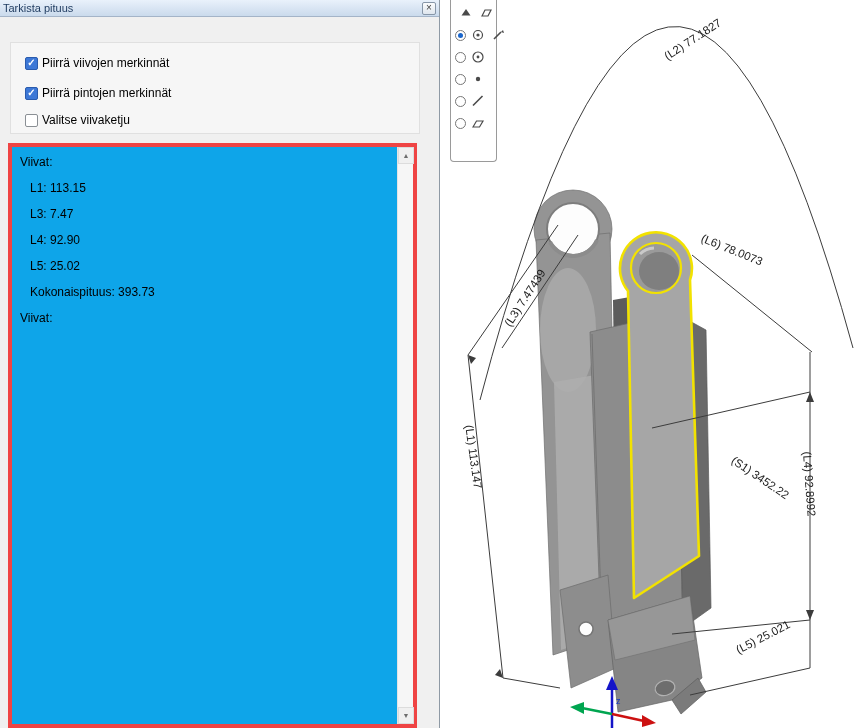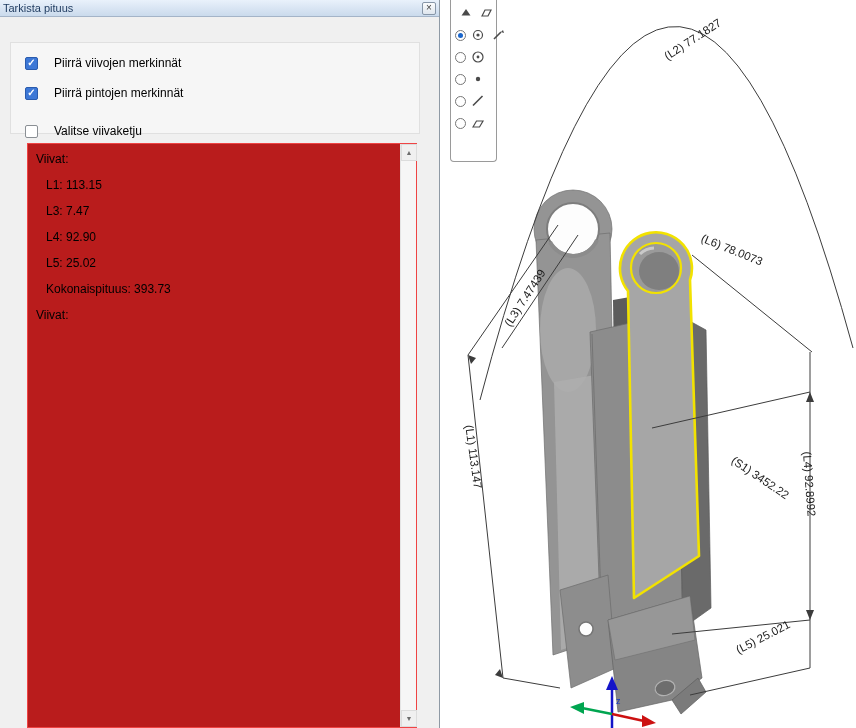--- a/index.html
+++ b/index.html
@@ -12,30 +12,30 @@
     background:linear-gradient(#e9f1fb,#cadaec); border-bottom:1px solid #a4b4c8;
     display:flex; align-items:center; padding:0 3px; }
   .titlebar .title { font-size:11px; color:#1e3a5f; }
   .close-btn { position:absolute; right:3px; top:2px; width:14px; height:13px;
     background:linear-gradient(#fbfcfd,#dfe6ee); border:1px solid #8796a8; border-radius:2px;
     font-size:10px; line-height:10px; color:#444; text-align:center; cursor:pointer; }
 
   .options-box { position:absolute; left:10px; top:42px; width:410px; height:92px;
     background:#f6f6f6; border:1px solid #e0e0e0; }
   .cb-row { position:absolute; left:14px; height:16px; display:flex; align-items:center; }
-  .cb-row.r0 { top:12px; } .cb-row.r1 { top:42px; } .cb-row.r2 { top:80px; }
+  .cb-row.r0 { top:12px; } .cb-row.r1 { top:42px; } .cb-row.r2 { top:69px; }
   .checkbox { width:13px; height:13px; border:1px solid #8a8f94; background:#fff; border-radius:2px;
     display:flex; align-items:center; justify-content:center; }
   .checkbox .check { display:none; color:#fff; font-size:10px; font-weight:bold; line-height:10px; }
   .checkbox.checked { background:#3d78d6; border-color:#2a5bad; }
   .checkbox.checked .check { display:block; }
-  .cb-label { margin-left:16px; font-size:12px; color:#000; }
+  .cb-label { margin-left:4px; font-size:12px; color:#000; }
 
   .results-list { position:absolute; left:8px; top:143px; right:22px; bottom:0;
-    background:#b91c1c; border:1px solid #ef4444;margin-left:19px; }
+    background:#0ea5e9; border:4px solid #ef4444; }
   .list-row { height:26px; line-height:26px; font-size:12px; color:#000; }
   .list-row.header { padding-left:8px; }
   .list-row.value  { padding-left:18px; }
   .list-content { padding-top:2px; }
 
   .scrollbar { position:absolute; right:0; top:0; bottom:0; width:16px; background:#f6f6f6; border-left:1px solid #e4e4e4; }
   .scroll-btn { position:absolute; left:0; width:16px; height:17px; background:#f0f0f0; border:1px solid #dcdcdc;
     font-size:7px; color:#6d6d6d; text-align:center; line-height:16px; }
   .scroll-btn.up { top:0; } .scroll-btn.down { bottom:0; }
 

